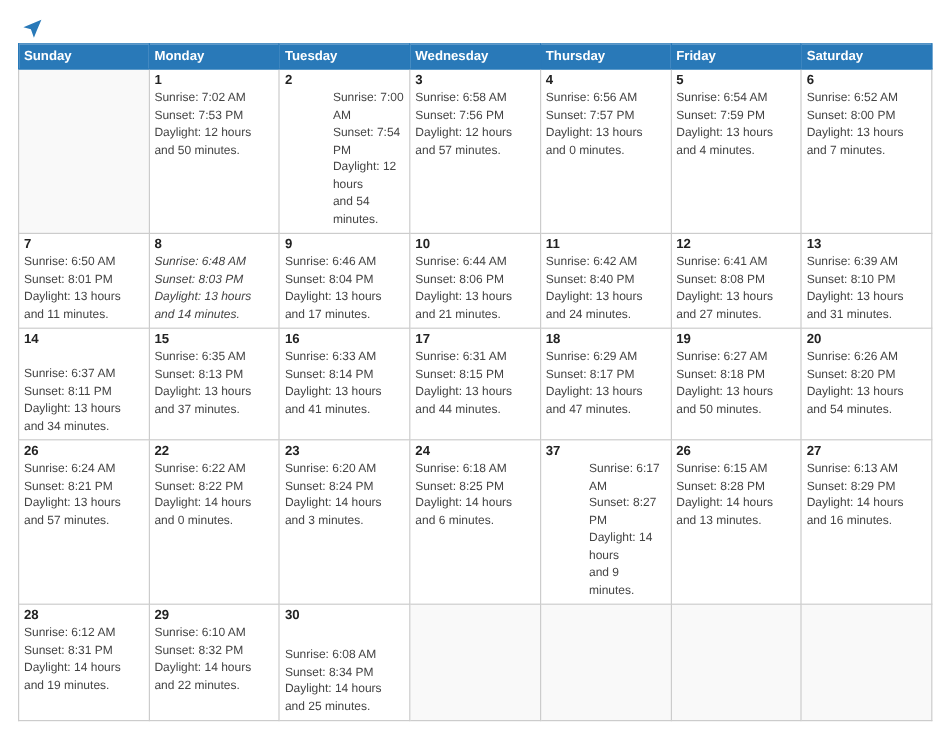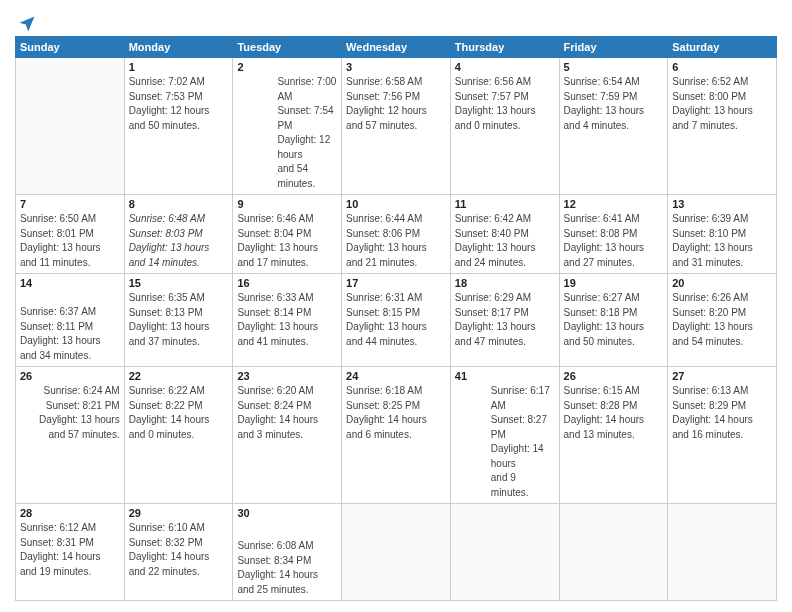--- a/index.html
+++ b/index.html
@@ -268,21 +268,21 @@
             <span class="day-number">20</span>
             <div class="day-info" style="white-space: pre-line;">Sunrise: 6:26 AM
 Sunset: 8:20 PM
 Daylight: 13 hours
 and 54 minutes.</div>
           </td>
         </tr>
         <tr>
           <td>
             <span class="day-number">26</span>
-            <div class="day-info" style="white-space: pre-line; text-align: right;">Sunrise: 6:24 AM
+            <div class="day-info" style="white-space: pre-line;">Sunrise: 6:24 AM
 Sunset: 8:21 PM
 Daylight: 13 hours
 and 57 minutes.</div>
           </td>
           <td>
             <span class="day-number">22</span>
             <div class="day-info" style="white-space: pre-line;">Sunrise: 6:22 AM
 Sunset: 8:22 PM
 Daylight: 14 hours
 and 0 minutes.</div>
@@ -295,21 +295,21 @@
 and 3 minutes.</div>
           </td>
           <td>
             <span class="day-number">24</span>
             <div class="day-info" style="white-space: pre-line;">Sunrise: 6:18 AM
 Sunset: 8:25 PM
 Daylight: 14 hours
 and 6 minutes.</div>
           </td>
           <td>
-            <span class="day-number">41</span>
+            <span class="day-number">37</span>
             <div class="day-info" style="white-space: pre-line; margin-left: 36px;">Sunrise: 6:17 AM
 Sunset: 8:27 PM
 Daylight: 14 hours
 and 9 minutes.</div>
           </td>
           <td>
             <span class="day-number">26</span>
             <div class="day-info" style="white-space: pre-line;">Sunrise: 6:15 AM
 Sunset: 8:28 PM
 Daylight: 14 hours

